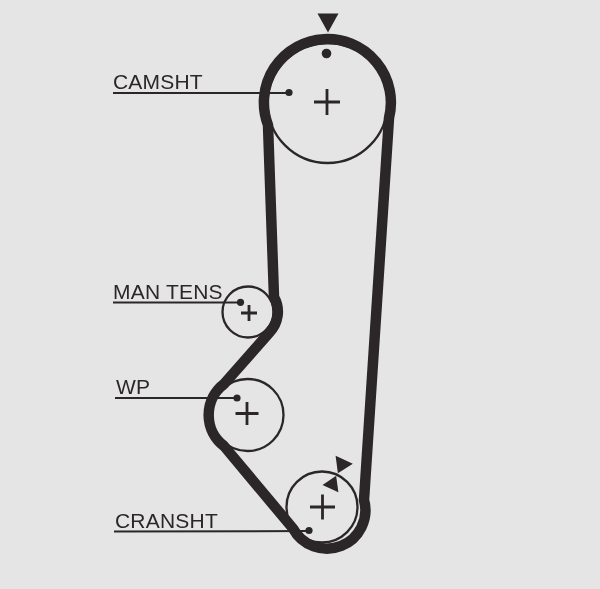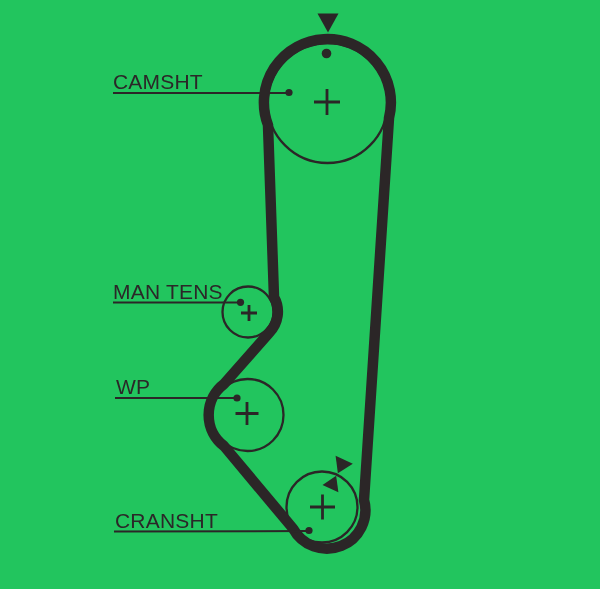--- a/index.html
+++ b/index.html
@@ -4,21 +4,21 @@
 <style>
   html, body {
     margin: 0;
     padding: 0;
     background: #ffffff;
   }
   .stage {
     position: relative;
     width: 600px;
     height: 589px;
-    background: #22c55e;
+    background: #e5e5e5;
     overflow: hidden;
   }
   svg { display: block; }
   .pulley {
     fill: none;
     stroke: #2b2627;
     stroke-width: 2.3;
   }
   .belt {
     fill: none;

